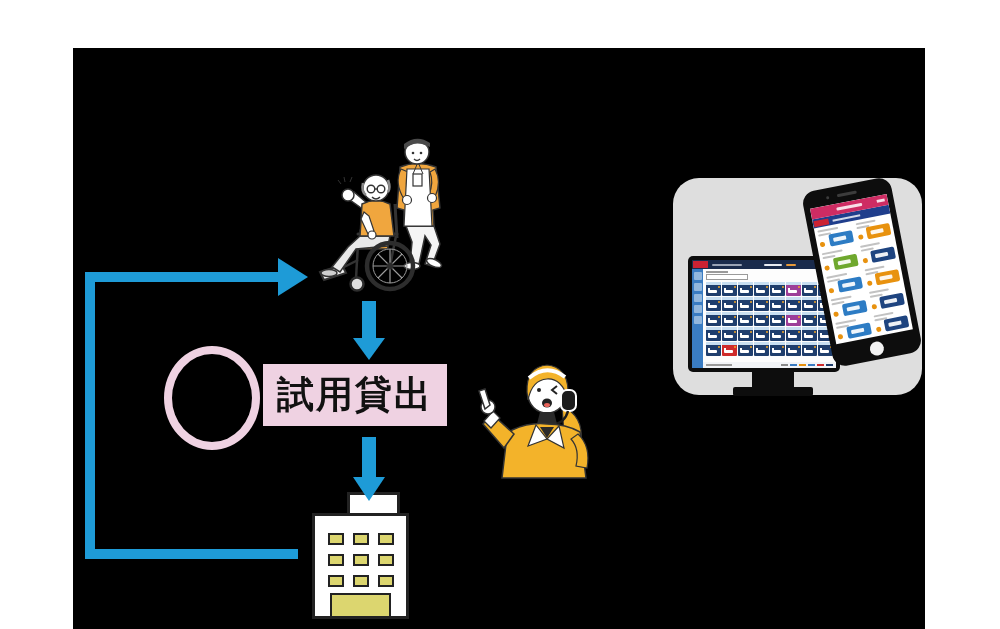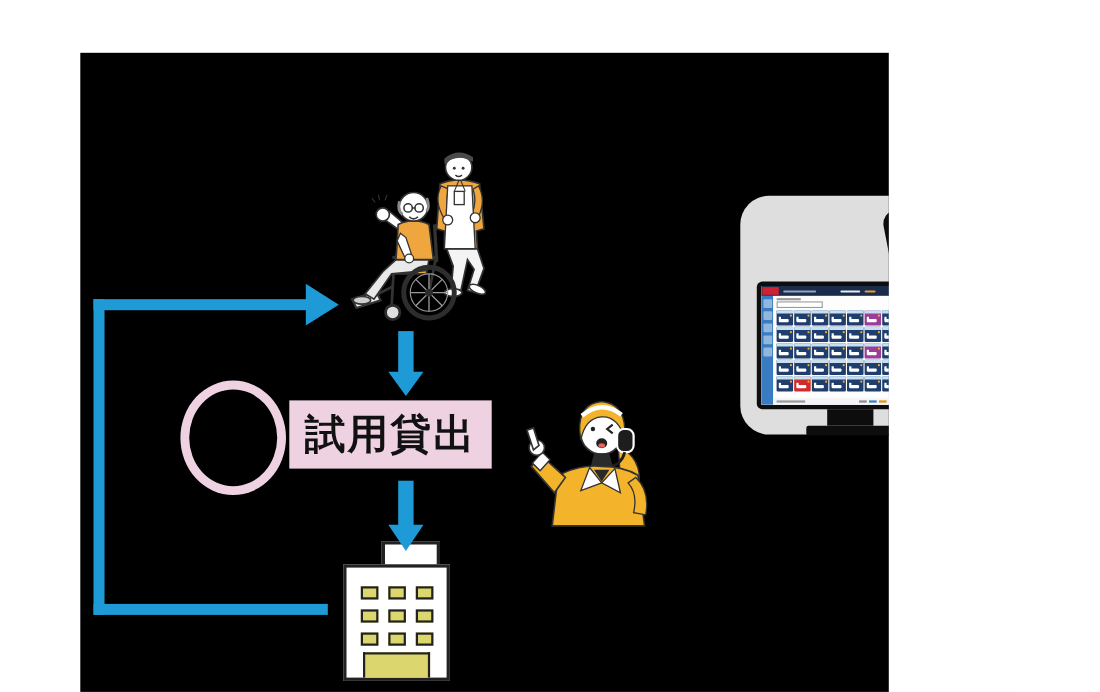--- a/index.html
+++ b/index.html
@@ -1,16 +1,16 @@
 <!DOCTYPE html>
 <html style="--page-bg: #FFFFFF; --diagram-bg: #000000; --arrow: #1E9BD7; --pink: #EFD2E2; --panel: #DEDEDE; --window: #DCD66F; --orange: #F0A63E; --op-yellow: #F3B32A; --building-outline: #222222; --device-body: #0D0D0D; --m-header: #1A2B4C; --m-sidebar: #3A7CC2; --m-logo: #CC2233; --m-card-top: #C8DFF2; --p-header: #CE2C63; --p-nav: #1F3E8C;"><head>
 <meta charset="utf-8">
 <style>
   html,body{margin:0;padding:0;background:#fff;}
-  .canvas{position:relative;width:808px;height:629px;background:var(--page-bg,#fff);overflow:hidden;
+  .canvas{position:relative;width:1000px;height:629px;background:var(--page-bg,#fff);overflow:hidden;
           font-family:"DejaVu Sans","Liberation Sans",sans-serif;}
   .abs{position:absolute;}
 
   
   .black-bg{left:73px;top:48px;width:852px;height:581px;background:var(--diagram-bg,#000);}
 
   
   .seg{background:var(--arrow);}
   .loop-top{left:85px;top:272px;width:195px;height:10px;}
   .loop-head{left:278px;top:258px;width:0;height:0;background:none;

